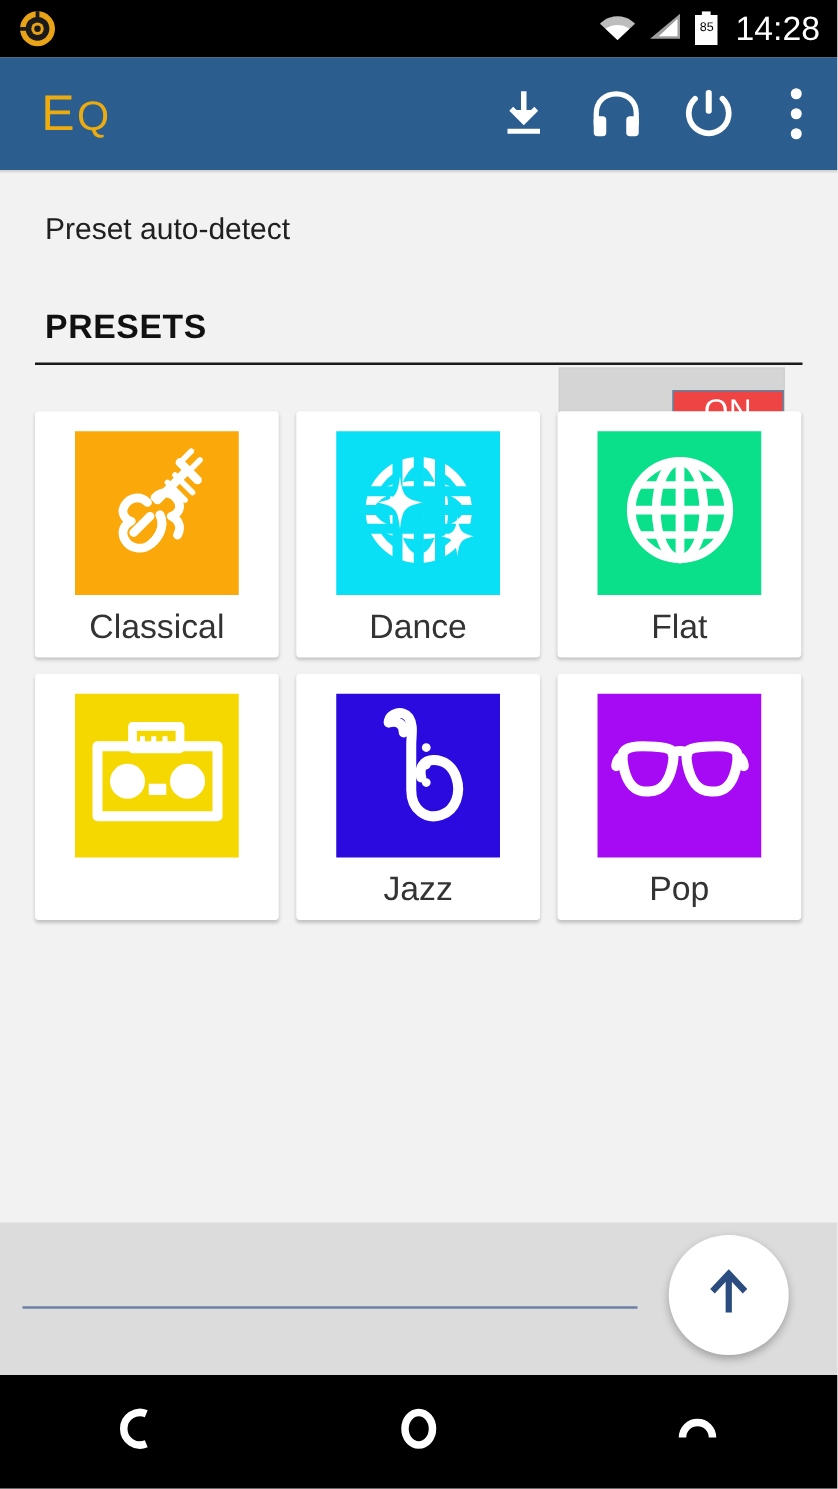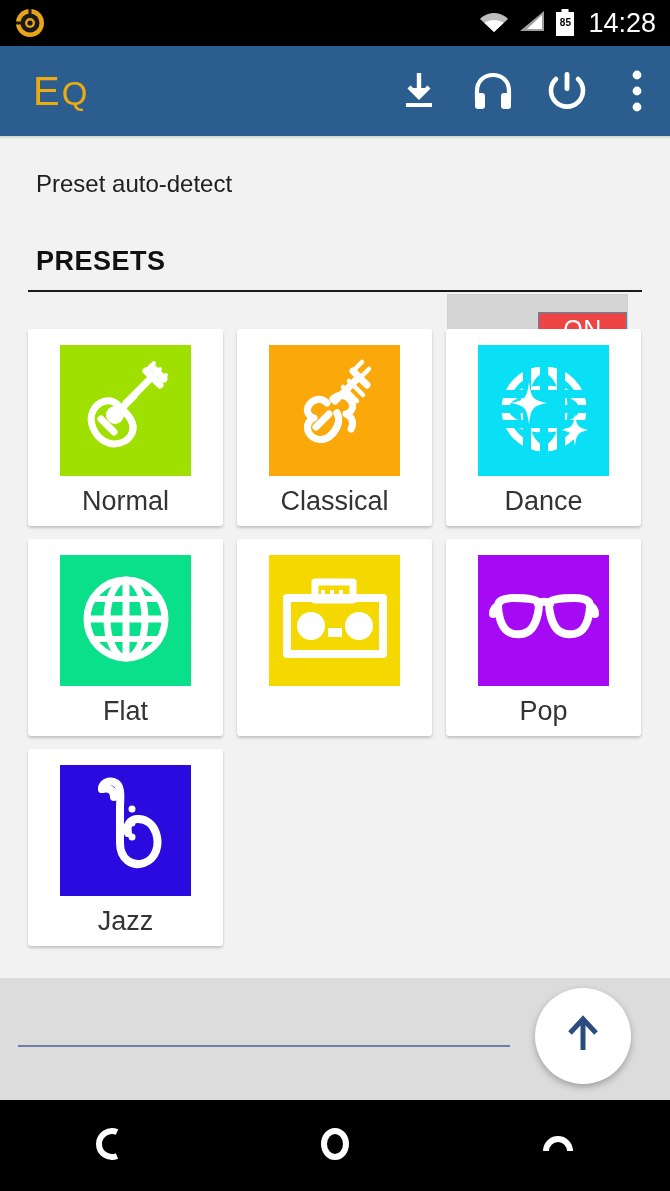--- a/index.html
+++ b/index.html
@@ -21,21 +21,21 @@
     display:flex;align-items:center;gap:9px;
   }
   .sb-icon{display:block;}
   #clock{
     font-size:27px;letter-spacing:0px;color:#fff;
     font-family:"Liberation Sans",sans-serif;margin-left:4px;
     line-height:46px;
   }
   #battery-text{
     position:absolute;left:0;right:0;top:9px;text-align:center;
-    font-size:10px;color:#000;font-weight:bold;line-height:10px;
+    font-size:10px;color:#000;font-weight:normal;line-height:10px;
   }
   .battery-wrap{position:relative;width:20px;height:28px;}
 
   
   #app-bar{
     position:absolute;left:0;top:46px;width:670px;height:90px;
     background:#2b5e8e;
   }
   #app-logo{
     position:absolute;left:33px;top:0;height:90px;line-height:90px;
@@ -216,44 +216,20 @@
       <span>ON</span>
     </div>
   </div>
 </div>
 
 <div id="presets-header">PRESETS</div>
 <div id="presets-divider"></div>
 
 <div id="presets-grid">
 
-  <div class="preset-card">
-    <div class="preset-tile" style="background:#a0e000">
-      <span>
-        <svg width="104" height="104" viewBox="0 0 104 104">
-          <g stroke="#fff" stroke-width="7" fill="none" stroke-linecap="round" stroke-linejoin="round">
-            <path d="M44 48 C36 40 24 44 19 54 C14 64 20 78 30 84 C40 90 54 86 58 76 C62 66 54 58 48 52"></path>
-            <path d="M48 52 C54 58 62 66 58 76"></path>
-            <path d="M52 46 L78 20"></path>
-            <path d="M72 14 L86 28"></path>
-            <path d="M78 10 L90 22"></path>
-            <path d="M27 62 L40 75"></path>
-          </g>
-          <circle cx="41" cy="58" r="9" fill="#fff"></circle>
-          <path d="M46 53 L60 39" stroke="#fff" stroke-width="7" stroke-linecap="round"></path>
-          <g stroke="#fff" stroke-width="4" stroke-linecap="round">
-            <path d="M74 12 L80 6"></path>
-              <path d="M80 18 L86 12"></path>
-              <path d="M86 24 L92 18"></path>
-          </g>
-        </svg>
-      </span>
-    </div>
-    <div class="preset-label">Normal</div>
-  </div>
 
   <div class="preset-card">
     <div class="preset-tile" style="background:#fba90a">
       <span>
         <svg width="104" height="104" viewBox="0 0 104 104">
           <g stroke="#fff" stroke-width="7" fill="none" stroke-linecap="round" stroke-linejoin="round">
             <path d="M44 46 C38 40 30 42 26 48 C22 54 26 60 31 61 C26 63 22 69 26 76 C30 83 40 85 47 79 C54 73 58 64 54 56"></path>
             <path d="M54 56 C58 64 54 73 47 79"></path>
             <path d="M50 42 C56 36 64 38 68 44 C72 50 68 56 63 57 C68 59 72 65 68 72"></path>
             <path d="M52 44 L76 20"></path>
@@ -335,56 +311,56 @@
             <rect x="40" y="14" width="4" height="8"></rect>
             <rect x="49" y="14" width="4" height="8"></rect>
             <rect x="58" y="14" width="4" height="8"></rect>
           </g>
         </svg>
       </span>
     </div>
   </div>
 
   <div class="preset-card">
+    <div class="preset-tile" style="background:#2b0ae0">
+      <span>
+        <svg width="92" height="108" viewBox="0 0 92 108">
+          <g fill="none" stroke="#fff" stroke-width="8" stroke-linecap="round" stroke-linejoin="round">
+            <path d="M22 14 C22 6 34 4 38 10 C42 16 40 24 40 32 L40 68 C40 84 52 92 64 88 C76 84 80 70 76 58 C73 49 66 44 58 44"></path>
+            <path d="M58 44 C50 44 46 50 48 58"></path>
+            <path d="M22 14 C30 12 34 16 34 22"></path>
+          </g>
+          <g fill="#fff">
+            <circle cx="52" cy="34" r="3.5"></circle>
+            <circle cx="52" cy="48" r="3.5"></circle>
+            <circle cx="52" cy="62" r="3.5"></circle>
+          </g>
+        </svg>
+      </span>
+    </div>
+    <div class="preset-label">Jazz</div>
+  </div>
+
+  <div class="preset-card">
     <div class="preset-tile" style="background:#a60af5">
       <span>
         <svg width="112" height="70" viewBox="0 0 112 70">
           <g fill="none" stroke="#fff" stroke-width="8" stroke-linejoin="round" stroke-linecap="round">
             <path d="M10 22 C10 16 16 14 26 14 C36 14 48 15 50 18 C52 21 50 36 44 44 C38 52 24 52 18 46 C12 40 10 28 10 22 Z"></path>
             <path d="M102 22 C102 16 96 14 86 14 C76 14 64 15 62 18 C60 21 62 36 68 44 C74 52 88 52 94 46 C100 40 102 28 102 22 Z"></path>
             <path d="M50 20 C53 17 59 17 62 20"></path>
             <path d="M10 22 C7 23 5 26 5 30"></path>
             <path d="M102 22 C105 23 107 26 107 30"></path>
           </g>
         </svg>
       </span>
     </div>
     <div class="preset-label">Pop</div>
   </div>
 
-  <div class="preset-card">
-    <div class="preset-tile" style="background:#2b0ae0">
-      <span>
-        <svg width="92" height="108" viewBox="0 0 92 108">
-          <g fill="none" stroke="#fff" stroke-width="8" stroke-linecap="round" stroke-linejoin="round">
-            <path d="M22 14 C22 6 34 4 38 10 C42 16 40 24 40 32 L40 68 C40 84 52 92 64 88 C76 84 80 70 76 58 C73 49 66 44 58 44"></path>
-            <path d="M58 44 C50 44 46 50 48 58"></path>
-            <path d="M22 14 C30 12 34 16 34 22"></path>
-          </g>
-          <g fill="#fff">
-            <circle cx="52" cy="34" r="3.5"></circle>
-            <circle cx="52" cy="48" r="3.5"></circle>
-            <circle cx="52" cy="62" r="3.5"></circle>
-          </g>
-        </svg>
-      </span>
-    </div>
-    <div class="preset-label">Jazz</div>
-  </div>
-
 </div>
 
 <div id="bottom-panel">
   <div id="panel-line"></div>
 </div>
 
 <div id="fab">
   <span>
     <svg width="48" height="48" viewBox="0 0 48 48">
       <path d="M24 40 L24 10 M11 23 L24 9 L37 23" stroke="#2b4c7e" stroke-width="5" fill="none" stroke-linecap="butt" stroke-linejoin="miter"></path>

